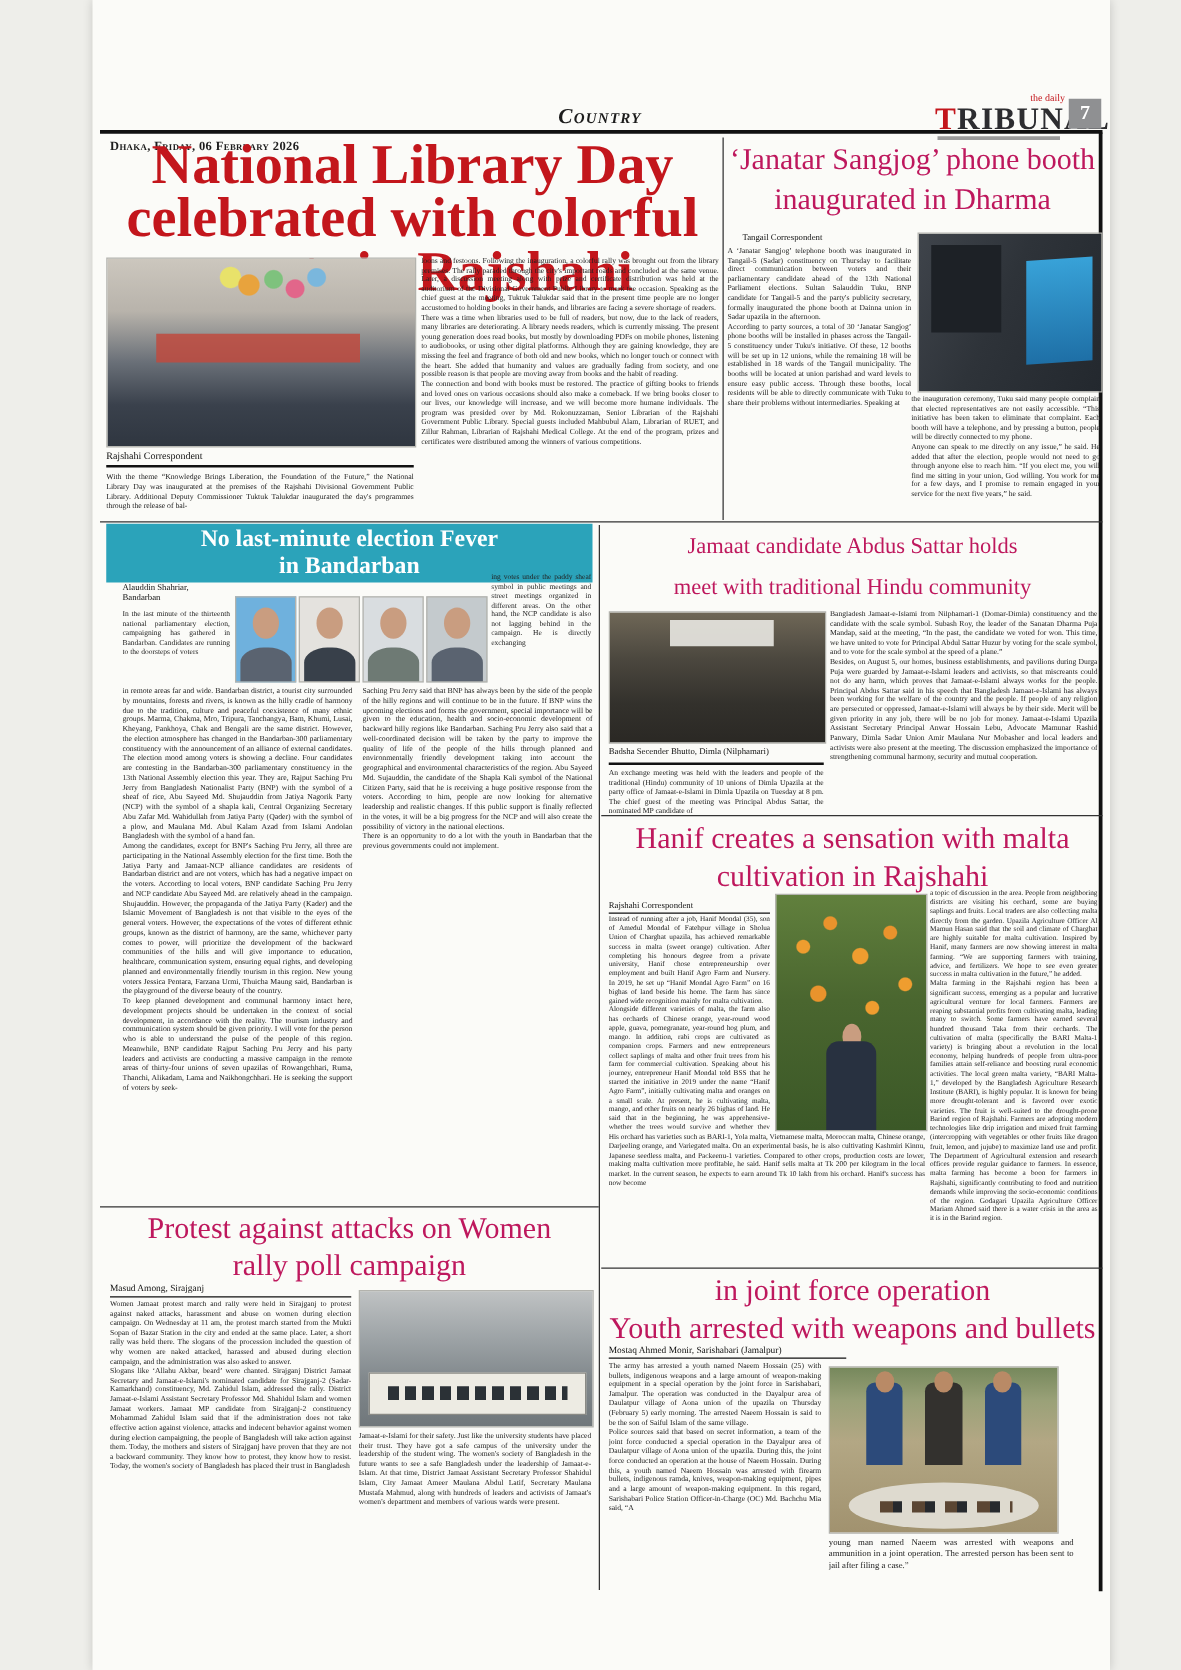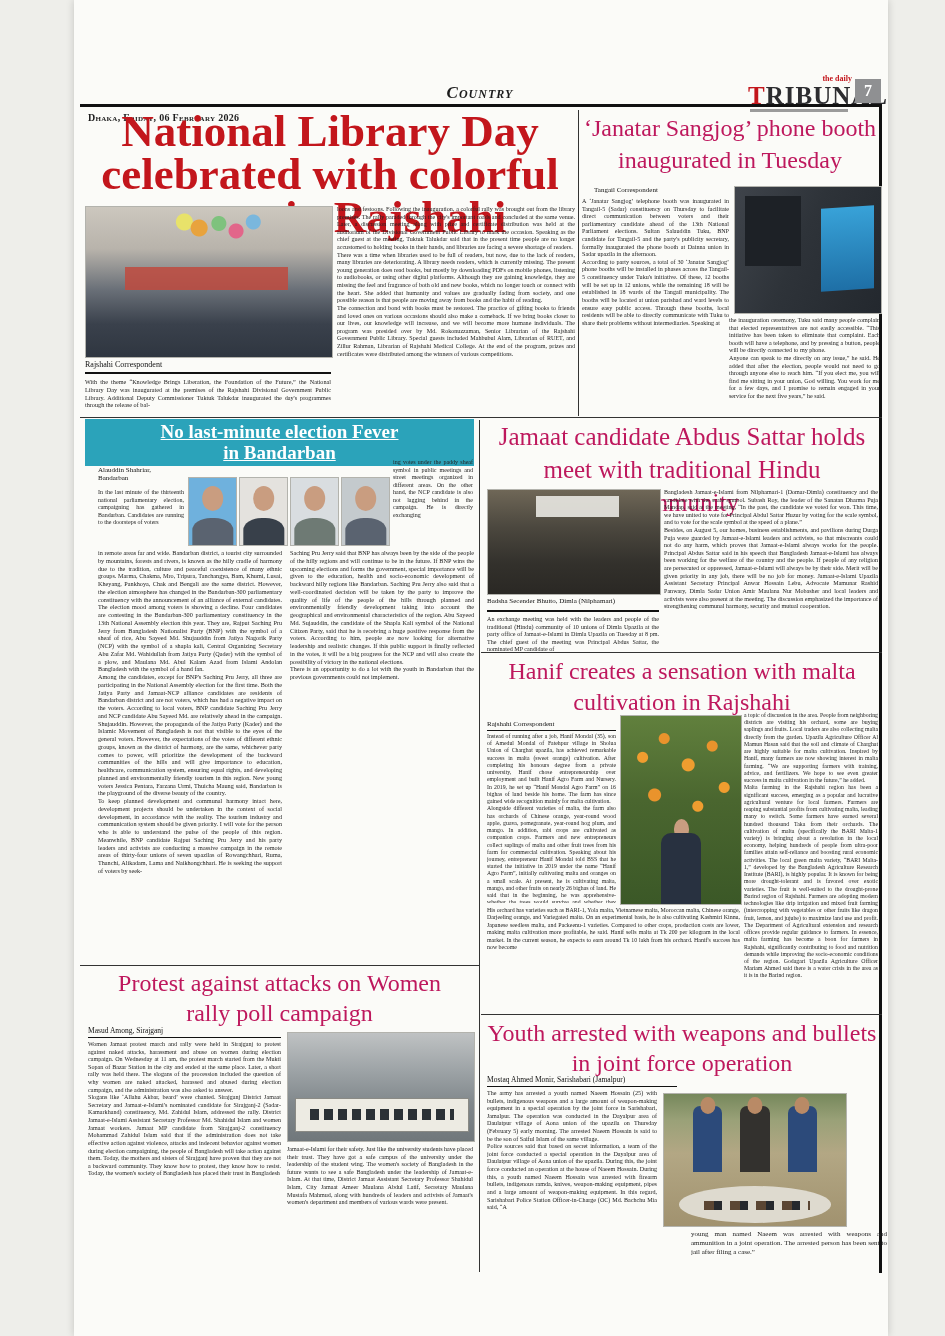--- a/index.html
+++ b/index.html
@@ -15,21 +15,21 @@
   .head{position:absolute;text-align:center;color:#be185d;font-weight:400;}
   .head .l{display:block;}
   .head-red{position:absolute;text-align:center;color:#c3161c;font-weight:bold;}
   .banner{position:absolute;background:#2ba3ba;color:#ffffff;text-align:center;font-weight:bold;}
   .ph{position:absolute;border:1px solid #b3b3ad;overflow:hidden;}
   
   .dateline{position:absolute;font-weight:bold;font-variant:small-caps;font-size:10px;letter-spacing:.3px;margin-top:24px;}
   .section-title{position:absolute;font-weight:bold;font-variant:small-caps;font-size:17px;
                  letter-spacing:1px;text-align:center;}
   .masthead{position:absolute;left:748px;top:76px;width:134px;height:30px;}
-  .tagline{position:absolute;top:-2px;right:30px;color:#c3161c;font-size:8px;font-weight:bold;text-align:right;}
+  .tagline{position:absolute;top:-2px;right:30px;color:#c3161c;font-size:8px;font-weight:normal;text-align:right;}
   .wordmark{position:absolute;bottom:-2px;left:0;font-size:25px;font-weight:bold;letter-spacing:1px;line-height:1;}
   .wordmark .t{color:#c3161c;}
   .wordmark .rest{color:#2d2d30;}
   .mast-underline{position:absolute;bottom:-6px;left:2px;width:98px;height:3px;background:#9b9b9b;}
   .page-badge{position:absolute;left:855px;top:79px;width:26px;height:24px;background:#8f9092;
               color:#fff;font-weight:bold;font-size:16px;text-align:center;line-height:24px;}
   
   .ph-library{background:
       radial-gradient(circle at 46% 14%, #e8a33d 0 8px, transparent 9px),
       radial-gradient(circle at 54% 11%, #7ec27d 0 7px, transparent 8px),
@@ -103,35 +103,35 @@
   <div class="body-text" style="left:85px;top:378px;width:246px;height:38px;">With the theme “Knowledge Brings Liberation, the Foundation of the Future,” the National Library Day was inaugurated at the premises of the Rajshahi Divisional Government Public Library. Additional Deputy Commissioner Tuktuk Talukdar inaugurated the day's programmes through the release of bal-</div>
   <div class="body-text" style="left:337px;top:206px;width:238px;height:209px;font-size:6.1px;">loons and festoons. Following the inauguration, a colorful rally was brought out from the library premises. The rally paraded through the city's important roads and concluded at the same venue. Later, a discussion meeting along with prize and certificate distribution was held at the auditorium of the Divisional Government Public Library to mark the occasion. Speaking as the chief guest at the meeting, Tuktuk Talukdar said that in the present time people are no longer accustomed to holding books in their hands, and libraries are facing a severe shortage of readers.
 There was a time when libraries used to be full of readers, but now, due to the lack of readers, many libraries are deteriorating. A library needs readers, which is currently missing. The present young generation does read books, but mostly by downloading PDFs on mobile phones, listening to audiobooks, or using other digital platforms. Although they are gaining knowledge, they are missing the feel and fragrance of both old and new books, which no longer touch or connect with the heart. She added that humanity and values are gradually fading from society, and one possible reason is that people are moving away from books and the habit of reading.
 The connection and bond with books must be restored. The practice of gifting books to friends and loved ones on various occasions should also make a comeback. If we bring books closer to our lives, our knowledge will increase, and we will become more humane individuals. The program was presided over by Md. Rokonuzzaman, Senior Librarian of the Rajshahi Government Public Library.  Special guests included Mahbubul Alam, Librarian of RUET, and Zillur Rahman, Librarian of Rajshahi Medical College. At the end of the program, prizes and certificates were distributed among the winners of various competitions.</div>
 
   <div class="rule" style="left:578px;top:110px;width:1px;height:306px;background:#333;"></div>
   <div class="rule" style="left:80px;top:417px;width:802px;height:1px;background:#333;"></div>
 
   <div class="head" style="left:582px;top:112px;width:296px;font-size:24px;line-height:32px;">
     <span class="l">‘Janatar Sangjog’ phone booth</span>
-    <span class="l">inaugurated in Tuesday</span>
+    <span class="l">inaugurated in Dharma</span>
   </div>
   <div class="byline" style="left:582px;top:186px;width:150px;font-size:7px;margin-left:12px;">Tangail Correspondent</div>
   <div class="body-text" style="left:582px;top:198px;width:147px;height:216px;font-size:6.1px;">A ‘Janatar Sangjog’ telephone booth was inaugurated in Tangail-5 (Sadar) constituency on Thursday to facilitate direct communication between voters and their parliamentary candidate ahead of the 13th National Parliament elections. Sultan Salauddin Tuku, BNP candidate for Tangail-5 and the party's publicity secretary, formally inaugurated the phone booth at Dainna union in Sadar upazila in the afternoon.
 According to party sources, a total of 30 ‘Janatar Sangjog’ phone booths will be installed in phases across the Tangail-5 constituency under Tuku's initiative. Of these, 12 booths will be set up in 12 unions, while the remaining 18 will be established in 18 wards of the Tangail municipality. The booths will be located at union parishad and ward levels to ensure easy public access. Through these booths, local residents will be able to directly communicate with Tuku to share their problems without intermediaries. Speaking at</div>
   <div class="ph ph-tangail" style="left:734px;top:186px;width:146px;height:126px;">
     <div class="sign"></div>
     <div class="booth"></div>
   </div>
   <div class="body-text" style="left:729px;top:317px;width:151px;height:99px;font-size:6.1px;">the inauguration ceremony, Tuku said many people complain that elected representatives are not easily accessible. “This initiative has been taken to eliminate that complaint. Each booth will have a telephone, and by pressing a button, people will be directly connected to my phone.
 Anyone can speak to me directly on any issue,” he said. He added that after the election, people would not need to go through anyone else to reach him. “If you elect me, you will find me sitting in your union, God willing. You work for me for a few days, and I promise to remain engaged in your service for the next five years,” he said.</div>
 
   <div class="rule" style="left:479px;top:420px;width:1px;height:852px;background:#333;"></div>
 
-  <div class="banner" style="left:85px;top:419px;width:389px;height:45px;font-size:19px;line-height:21px;padding-top:2px;text-decoration:underline;">
+  <div class="banner" style="left:85px;top:419px;width:389px;height:45px;font-size:19px;line-height:21px;padding-top:2px;">
     <span class="l" style="display:block;">No last-minute election Fever</span>
     <span class="l" style="display:block;">in Bandarban</span>
   </div>
   <div class="byline" style="left:98px;top:466px;width:86px;font-size:7px;">Alauddin Shahriar,
 Bandarban</div>
   <div class="body-text" style="left:98px;top:489px;width:86px;height:58px;font-size:6px;">In the last minute of the thirteenth national parliamentary election, campaigning has gathered in Bandarban. Candidates are running to the doorsteps of voters</div>
   <div class="portrait" style="left:188px;top:477px;width:47px;height:67px;background:#6fb1dd;">
       <i></i>
       <b></b>
     </div>
@@ -149,21 +149,21 @@
     </div>
   <div class="body-text" style="left:393px;top:459px;width:80px;height:86px;font-size:6px;">ing votes under the paddy sheaf symbol in public meetings and street meetings organized in different areas. On the other hand, the NCP candidate is also not lagging behind in the campaign. He is directly exchanging</div>
   <div class="body-text" style="left:98px;top:549px;width:184px;height:412px;">in remote areas far and wide. Bandarban district, a tourist city surrounded by mountains, forests and rivers, is known as the hilly cradle of harmony due to the tradition, culture and peaceful coexistence of many ethnic groups. Marma, Chakma, Mro, Tripura, Tanchangya, Bam, Khumi, Lusai, Kheyang, Pankhoya, Chak and Bengali are the same district. However, the election atmosphere has changed in the Bandarban-300 parliamentary constituency with the announcement of an alliance of external candidates. The election mood among voters is showing a decline. Four candidates are contesting in the Bandarban-300 parliamentary constituency in the 13th National Assembly election this year. They are, Rajput Saching Pru Jerry from Bangladesh Nationalist Party (BNP) with the symbol of a sheaf of rice, Abu Sayeed Md. Shujauddin from Jatiya Nagorik Party (NCP) with the symbol of a shapla kali, Central Organizing Secretary Abu Zafar Md. Wahidullah from Jatiya Party (Qader) with the symbol of a plow, and Maulana Md. Abul Kalam Azad from Islami Andolan Bangladesh with the symbol of a hand fan.
 Among the candidates, except for BNP's Saching Pru Jerry, all three are participating in the National Assembly election for the first time. Both the Jatiya Party and Jamaat-NCP alliance candidates are residents of Bandarban district and are not voters, which has had a negative impact on the voters. According to local voters, BNP candidate Saching Pru Jerry and NCP candidate Abu Sayeed Md. are relatively ahead in the campaign. Shujauddin. However, the propaganda of the Jatiya Party (Kader) and the Islamic Movement of Bangladesh is not that visible to the eyes of the general voters. However, the expectations of the votes of different ethnic groups, known as the district of harmony, are the same, whichever party comes to power, will prioritize the development of the backward communities of the hills and will give importance to education, healthcare, communication system, ensuring equal rights, and developing planned and environmentally friendly tourism in this region. New young voters Jessica Pentara, Farzana Urmi, Thuicha Maung said, Bandarban is the playground of the diverse beauty of the country.
 To keep planned development and communal harmony intact here, development projects should be undertaken in the context of social development, in accordance with the reality. The tourism industry and communication system should be given priority. I will vote for the person who is able to understand the pulse of the people of this region. Meanwhile, BNP candidate Rajput Saching Pru Jerry and his party leaders and activists are conducting a massive campaign in the remote areas of thirty-four unions of seven upazilas of Rowangchhari, Ruma, Thanchi, Alikadam, Lama and Naikhongchhari. He is seeking the support of voters by seek-</div>
   <div class="body-text" style="left:290px;top:549px;width:184px;height:412px;">Saching Pru Jerry said that BNP has always been by the side of the people of the hilly regions and will continue to be in the future. If BNP wins the upcoming elections and forms the government, special importance will be given to the education, health and socio-economic development of backward hilly regions like Bandarban. Saching Pru Jerry also said that a well-coordinated decision will be taken by the party to improve the quality of life of the people of the hills through planned and environmentally friendly development taking into account the geographical and environmental characteristics of the region. Abu Sayeed Md. Sujauddin, the candidate of the Shapla Kali symbol of the National Citizen Party, said that he is receiving a huge positive response from the voters. According to him, people are now looking for alternative leadership and realistic changes. If this public support is finally reflected in the votes, it will be a big progress for the NCP and will also create the possibility of victory in the national elections.
 There is an opportunity to do a lot with the youth in Bandarban that the previous governments could not implement.</div>
 
   <div class="rule" style="left:80px;top:965px;width:399px;height:1px;background:#333;"></div>
 
-  <div class="head" style="left:485px;top:420px;width:394px;font-size:25px;line-height:33px;">
+  <div class="head" style="left:485px;top:420px;width:394px;font-size:18px;line-height:33px;">
     <span class="l">Jamaat candidate Abdus Sattar holds</span>
     <span class="l">meet with traditional Hindu community</span>
   </div>
   <div class="ph ph-jamaat" style="left:487px;top:489px;width:172px;height:104px;">
     <div class="jam-banner"></div>
   </div>
   <div class="caption" style="left:487px;top:597px;width:172px;">Badsha Secender Bhutto, Dimla (Nilphamari)</div>
   <div class="rule" style="left:487px;top:610px;width:172px;height:2px;"></div>
   <div class="body-text" style="left:487px;top:616px;width:172px;height:36px;font-size:6.1px;">An exchange meeting was held with the leaders and people of the traditional (Hindu) community of 10 unions of Dimla Upazila at the party office of Jamaat-e-Islami in Dimla Upazila on Tuesday at 8 pm. The chief guest of the meeting was Principal Abdus Sattar, the nominated MP candidate of</div>
   <div class="body-text" style="left:664px;top:489px;width:214px;height:162px;font-size:6.1px;">Bangladesh Jamaat-e-Islami from Nilphamari-1 (Domar-Dimla) constituency and the candidate with the scale symbol. Subash Roy, the leader of the Sanatan Dharma Puja Mandap, said at the meeting, “In the past, the candidate we voted for won. This time, we have united to vote for Principal Abdul Sattar Huzur by voting for the scale symbol, and to vote for the scale symbol at the speed of a plane.”
@@ -196,33 +196,33 @@
   <div class="body-text" style="left:88px;top:1041px;width:193px;height:230px;font-size:6.1px;">Women Jamaat protest march and rally were held in Sirajganj to protest against naked attacks, harassment and abuse on women during election campaign. On Wednesday at 11 am, the protest march started from the Mukti Sopan of Bazar Station in the city and ended at the same place. Later, a short rally was held there. The slogans of the procession included the question of why women are naked attacked, harassed and abused during election campaign, and the administration was also asked to answer.
 Slogans like ‘Allahu Akbar, beard’ were chanted. Sirajganj District Jamaat Secretary and Jamaat-e-Islami's nominated candidate for Sirajganj-2 (Sadar-Kamarkhand) constituency, Md. Zahidul Islam, addressed the rally. District Jamaat-e-Islami Assistant Secretary Professor Md. Shahidul Islam and women Jamaat workers. Jamaat MP candidate from Sirajganj-2 constituency Mohammad Zahidul Islam said that if the administration does not take effective action against violence, attacks and indecent behavior against women during election campaigning, the people of Bangladesh will take action against them. Today, the mothers and sisters of Sirajganj have proven that they are not a backward community. They know how to protest, they know how to resist. Today, the women's society of Bangladesh has placed their trust in Bangladesh</div>
   <div class="ph ph-protest" style="left:287px;top:1032px;width:186px;height:108px;">
     <div class="pro-banner">
       <div class="pro-scrawl"></div>
     </div>
   </div>
   <div class="body-text" style="left:287px;top:1146px;width:186px;height:126px;font-size:6.1px;">Jamaat-e-Islami for their safety. Just like the university students have placed their trust. They have got a safe campus of the university under the leadership of the student wing. The women's society of Bangladesh in the future wants to see a safe Bangladesh under the leadership of Jamaat-e-Islam. At that time, District Jamaat Assistant Secretary Professor Shahidul Islam, City Jamaat Ameer Maulana Abdul Latif, Secretary Maulana Mustafa Mahmud, along with hundreds of leaders and activists of Jamaat's women's department and members of various wards were present.</div>
 
   <div class="head" style="left:485px;top:1018px;width:394px;font-size:24px;line-height:30px;">
+    <span class="l">in joint force operation</span>
     <span class="l">Youth arrested with weapons and bullets</span>
-    <span class="l">in joint force operation</span>
   </div>
   <div class="byline" style="left:487px;top:1075px;width:190px;border-bottom:1px solid #111;padding-bottom:2px;">Mostaq Ahmed Monir, Sarishabari (Jamalpur)</div>
   <div class="body-text" style="left:487px;top:1090px;width:170px;height:182px;font-size:6.1px;">The army has arrested a youth named Naeem Hossain (25) with bullets, indigenous weapons and a large amount of weapon-making equipment in a special operation by the joint force in Sarishabari, Jamalpur. The operation was conducted in the Dayalpur area of Daulatpur village of Aona union of the upazila on Thursday (February 5) early morning. The arrested Naeem Hossain is said to be the son of Saiful Islam of the same village.
 Police sources said that based on secret information, a team of the joint force conducted a special operation in the Dayalpur area of Daulatpur village of Aona union of the upazila. During this, the joint force conducted an operation at the house of Naeem Hossain. During this, a youth named Naeem Hossain was arrested with firearm bullets, indigenous ramda, knives, weapon-making equipment, pipes and a large amount of weapon-making equipment. In this regard, Sarishabari Police Station Officer-in-Charge (OC) Md. Bachchu Mia said, “A</div>
   <div class="ph ph-youth" style="left:663px;top:1093px;width:182px;height:132px;">
     <div class="figure" style="left:16%;background:#2c4a7a;">
         <i></i>
       </div>
     <div class="figure" style="left:42%;background:#33312e;">
         <i></i>
       </div>
     <div class="figure" style="left:68%;background:#2c4a7a;">
         <i></i>
       </div>
     <div class="yt-table"></div>
     <div class="yt-items"></div>
   </div>
-  <div class="body-text" style="left:663px;top:1230px;width:196px;height:40px;font-size:7px;margin-left:28px;">young man named Naeem was arrested with weapons and ammunition in a joint operation. The arrested person has been sent to jail after filing a case.”</div>
+  <div class="body-text" style="left:663px;top:1230px;width:196px;height:40px;font-size:7px;">young man named Naeem was arrested with weapons and ammunition in a joint operation. The arrested person has been sent to jail after filing a case.”</div>
 </div>
 
 </body></html>

